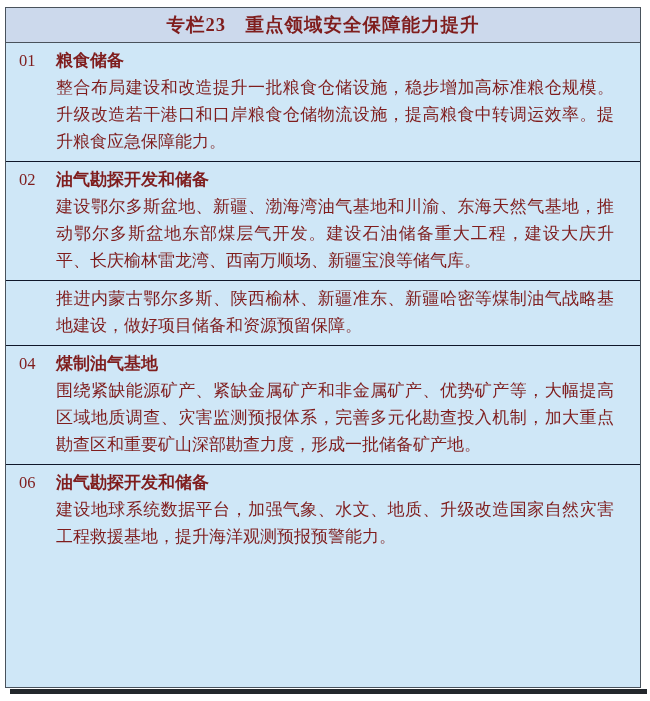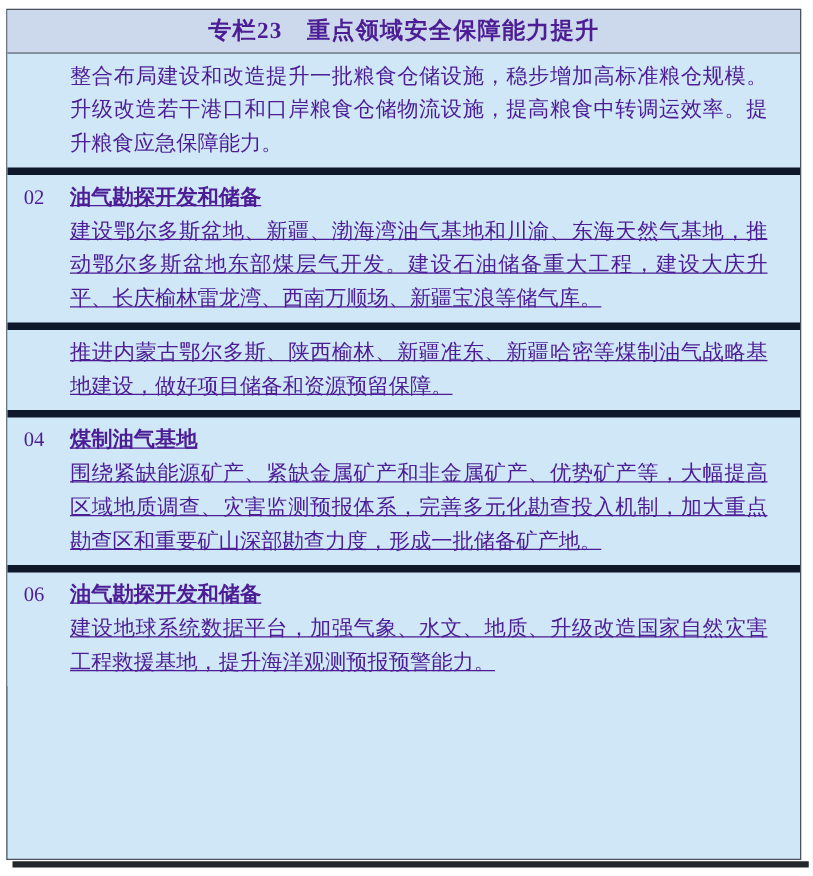--- a/index.html
+++ b/index.html
@@ -8,21 +8,21 @@
     background: #ffffff;
     width: 650px;
     height: 701px;
     overflow: hidden;
   }
   .page {
     position: relative;
     width: 650px;
     height: 701px;
     font-family: "Liberation Serif", "DejaVu Serif", serif;
-    color: #4c1d95;
+    color: #7f1d1d;
   }
   .panel {
     position: absolute;
     left: 5px;
     top: 7px;
     width: 636px;
     height: 681px;
     border: 1px solid #49525c;
     box-sizing: border-box;
     background: #cfe7f7;
@@ -45,22 +45,21 @@
     font-size: 18.5px;
     letter-spacing: 1px;
   }
   .sections {
     background: #cfe7f7;
   }
   .section {
     padding: 4px 13px 6px 13px;
   }
   .section + .section {
-    border-top: 6px solid #0f172a;
-    text-decoration: underline;
+    border-top: 1px solid #0f172a;
   }
   .section-head {
     line-height: 27px;
     font-size: 17px;
   }
   .section-head .num {
     display: inline-block;
     width: 37px;
     font-weight: normal;
     font-size: 16.5px;
@@ -78,20 +77,23 @@
   }
 </style>
 </head>
 <body>
 
 <div class="page">
   <div class="panel">
     <div class="title-bar">专栏23　重点领域安全保障能力提升</div>
     <div class="sections" id="sections">
   <div class="section">
+    <div class="section-head">
+      <span class="num">01</span><span class="heading">粮食储备</span>
+    </div>
     <div class="section-body">整合布局建设和改造提升一批粮食仓储设施，稳步增加高标准粮仓规模。升级改造若干港口和口岸粮食仓储物流设施，提高粮食中转调运效率。提升粮食应急保障能力。</div>
   </div>
 
   <div class="section">
     <div class="section-head">
       <span class="num">02</span><span class="heading">油气勘探开发和储备</span>
     </div>
     <div class="section-body">建设鄂尔多斯盆地、新疆、渤海湾油气基地和川渝、东海天然气基地，推动鄂尔多斯盆地东部煤层气开发。建设石油储备重大工程，建设大庆升平、长庆榆林雷龙湾、西南万顺场、新疆宝浪等储气库。</div>
   </div>
 

